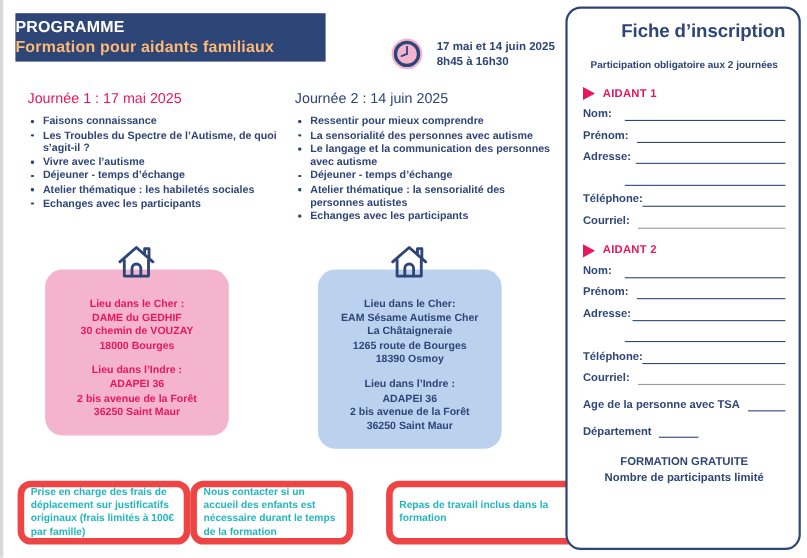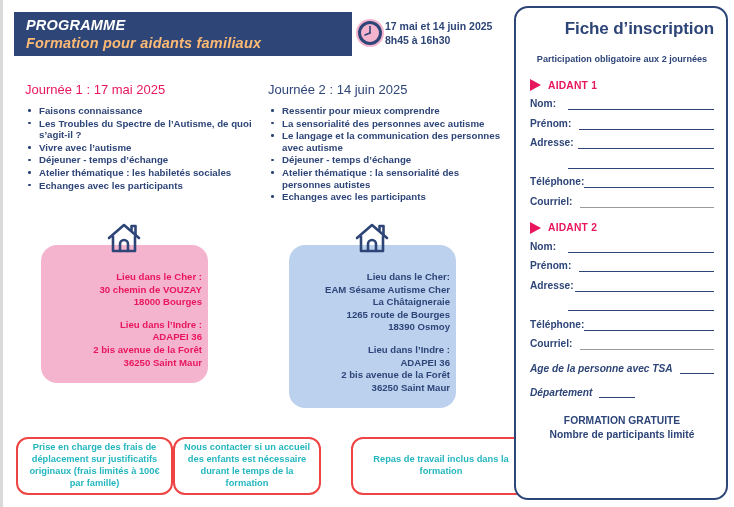--- a/index.html
+++ b/index.html
@@ -13,29 +13,29 @@
   }
   #page{position:absolute;inset:0;}
 
   
   .slide-edge{position:absolute;left:0;top:0;width:3px;height:507px;background:#d9d9d9;}
 
   
   .main{position:absolute;left:3px;top:0;width:505px;height:507px;}
 
   .header-bar{
-    position:absolute;left:11px;top:12px;width:338px;height:44px;
+    position:absolute;left:11px;top:12px;width:282px;height:44px;
     background:#2e4578;
     display:flex;flex-direction:column;justify-content:center;
-    padding-left:12px;box-sizing:border-box;font-style:italic;
+    box-sizing:border-box;
   }
   .header-bar .l1{color:#ffffff;font-weight:bold;font-size:14.5px;line-height:17px;letter-spacing:.2px;}
   .header-bar .l2{color:#fdba74;font-weight:bold;font-size:14.5px;line-height:18px;letter-spacing:.2px;}
 
-  .clockwrap{position:absolute;left:352px;top:18px;display:flex;align-items:center;gap:0;justify-content:space-between;}
+  .clockwrap{position:absolute;left:352px;top:34px;display:flex;align-items:center;gap:12px;justify-content:space-between;}
   .clock{width:30px;height:30px;flex:none;}
   .datetime{font-size:10.5px;font-weight:bold;color:#2e4578;line-height:14px;}
 
   .col{position:absolute;top:82px;width:236px;}
   .col1{left:22px;}
   .col2{left:265px;}
 
   .daytitle{font-size:13px;font-weight:normal;line-height:16px;margin-bottom:7px;}
   .daytitle.pink{color:#e8175d;}
   .daytitle.navy{color:#2e4578;}
@@ -46,37 +46,37 @@
     font-size:9.7px;font-weight:bold;line-height:11.6px;color:#2e4578;
   }
   ul.items li:before{
     content:"";position:absolute;left:3px;top:4.3px;
     width:2.6px;height:2.6px;border-radius:50%;background:#2e4578;
   }
 
   
   .locbox{
     position:absolute;width:167px;border-radius:16px;
-    text-align:right;box-sizing:border-box;
+    text-align:center;box-sizing:border-box;
     padding:26px 6px 14px 6px;
   }
   .locbox.pink{left:38px;top:245px;background:#f5b4ce;color:#e8175d;}
   .locbox.blue{left:286px;top:245px;background:#bcd1ee;color:#2e4578;}
   .locbox .line{font-size:9.6px;font-weight:bold;line-height:12.6px;}
   .locbox .gap{height:10px;}
 
   .house{position:absolute;width:36px;height:32px;}
   .house.h1{left:103px;top:222px;}
   .house.h2{left:351px;top:222px;}
 
   
   .tealbox{
     position:absolute;top:437px;height:58px;
-    border:2px solid #ef4444;border-radius:12px;
-    display:flex;align-items:center;justify-content:center;text-align:center;
+    border:6px solid #ef4444;border-radius:12px;
+    display:flex;align-items:center;justify-content:center;text-align:left;
     box-sizing:border-box;background:#ffffff;
   }
   .tealbox .t{font-size:9.3px;font-weight:bold;color:#24b6bf;line-height:11.8px;padding:0 6px;}
   .tb1{left:13px;width:157px;}
   .tb2{left:170px;width:148px;}
   .tb3{left:348px;width:180px;}
 
   
   .form{
     position:absolute;left:514px;top:6px;width:214px;height:494px;
@@ -89,21 +89,21 @@
   .aidant{display:flex;align-items:center;gap:7px;margin-top:14px;margin-bottom:7px;}
   .tri{width:0;height:0;border-left:11px solid #e8175d;border-top:6.5px solid transparent;border-bottom:6.5px solid transparent;flex:none;}
   .aidant .lbl{font-size:10.3px;font-weight:bold;color:#e8175d;letter-spacing:.2px;}
 
   .field{display:flex;align-items:flex-end;margin-bottom:7.5px;}
   .field .k{font-size:10.2px;font-weight:bold;color:#2e4578;white-space:nowrap;line-height:12px;}
   .field .rule{flex:1;border-bottom:1.4px solid #2e4578;height:11px;margin-left:4px;}
   .field .rule.gray{border-bottom-color:#9a9a9a;}
   .rule-only{margin-left:38px;border-bottom:1.4px solid #2e4578;height:11px;margin-bottom:7.5px;}
 
-  .inlinefield{display:flex;align-items:flex-end;margin-top:12px;margin-bottom:4px;font-style:italic;}
+  .inlinefield{display:flex;align-items:flex-end;margin-top:12px;margin-bottom:4px;}
   .inlinefield .k{font-size:10.2px;font-weight:bold;color:#2e4578;white-space:nowrap;}
   .inlinefield .shortrule{width:36px;border-bottom:1.4px solid #2e4578;height:11px;margin-left:7px;}
 
   .footline1{font-size:10.3px;font-weight:bold;color:#2e4578;text-align:center;margin-top:16px;line-height:14px;}
   .footline2{font-size:10.3px;font-weight:bold;color:#2e4578;text-align:center;line-height:14px;}
 </style>
 </head>
 <body>
 
 <div id="page">
@@ -149,20 +149,21 @@
         <li>La sensorialité des personnes avec autisme</li>
         <li>Le langage et la communication des personnes avec autisme</li>
         <li>Déjeuner - temps d’échange</li>
         <li>Atelier thématique : la sensorialité des personnes autistes</li>
         <li>Echanges avec les participants</li>
       </ul>
     </div>
 
     <div class="locbox pink">
       <div class="line">Lieu dans le Cher :</div>
+      <div class="line">DAME du GEDHIF</div>
       <div class="line">30 chemin de VOUZAY</div>
       <div class="line">18000 Bourges</div>
       <div class="gap"></div>
       <div class="line">Lieu dans l’Indre :</div>
       <div class="line">ADAPEI 36</div>
       <div class="line">2 bis avenue de la Forêt</div>
       <div class="line">36250 Saint Maur</div>
     </div>
     <svg class="house h1" viewBox="0 0 36 32">
       <path d="M3 16 L18 3 L33 16" fill="none" stroke="#2e4578" stroke-width="2.6" stroke-linejoin="round" stroke-linecap="round"></path>

